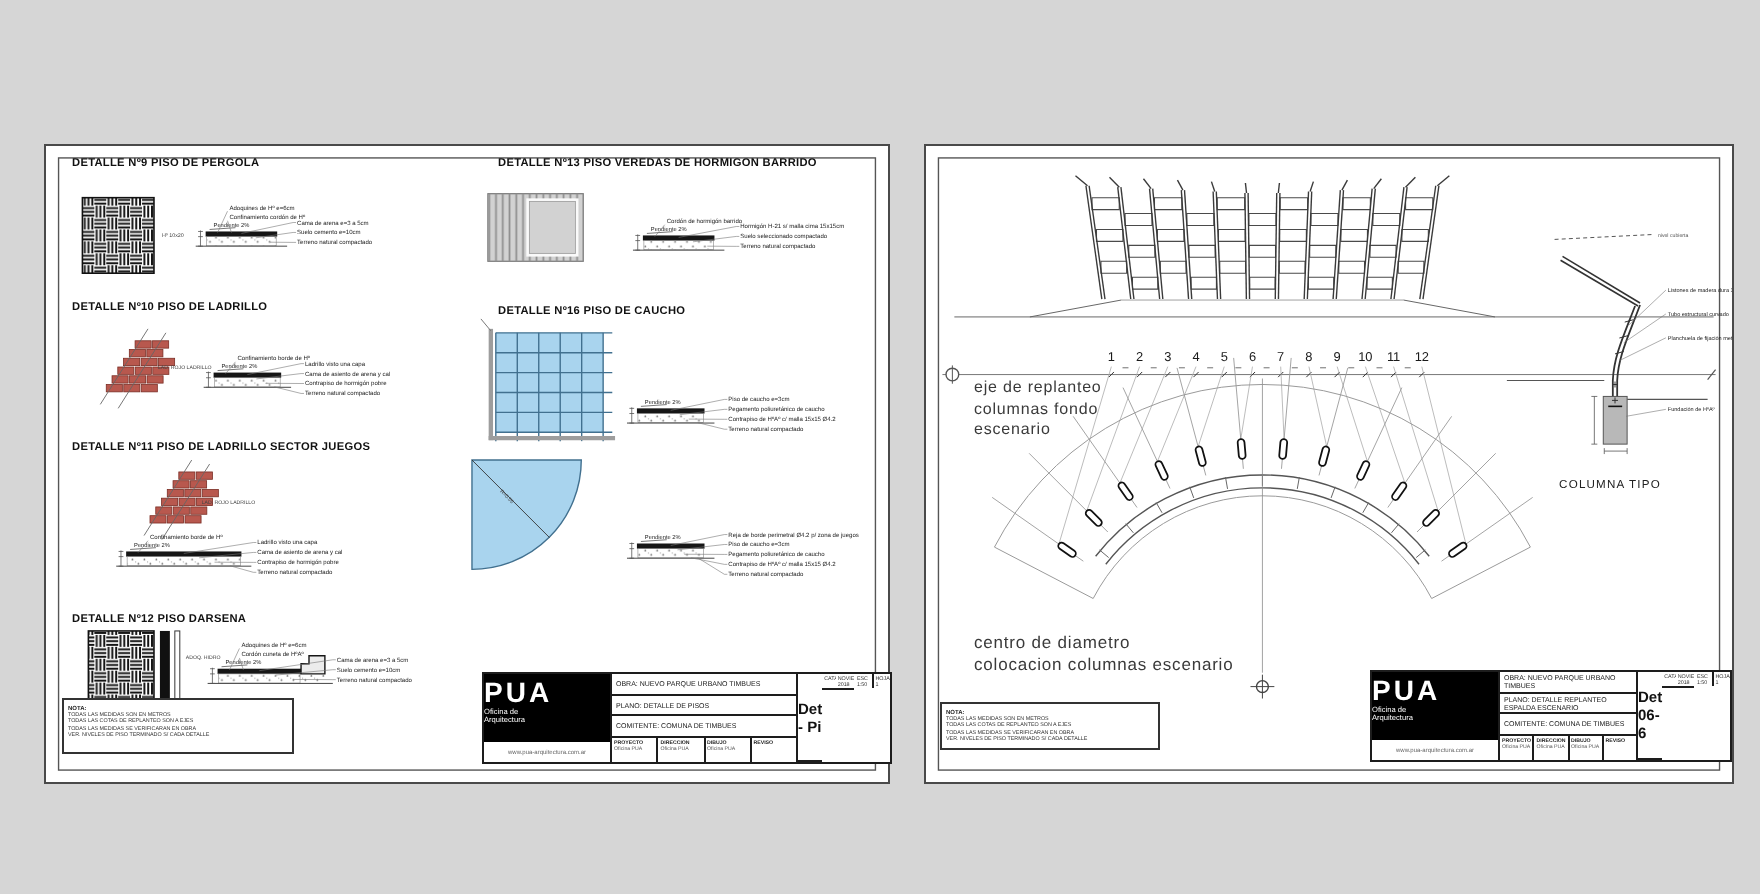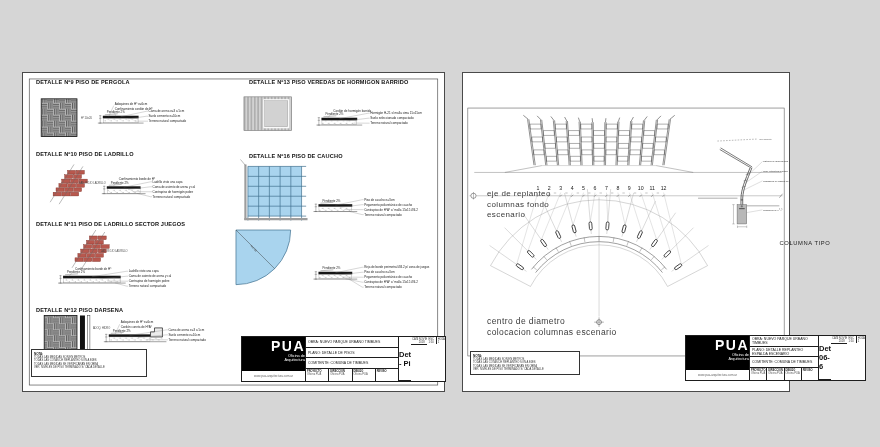--- a/index.html
+++ b/index.html
@@ -1,32 +1,32 @@
 <!DOCTYPE html>
 <html><head>
 <meta charset="utf-8">
 <style>
   html,body{margin:0;padding:0;background:#d6d6d6;font-family:"Liberation Sans",sans-serif;}
   .stage{position:relative;width:880px;height:447px;background:#d6d6d6;overflow:hidden;}
   .sheet{position:absolute;background:#fff;border:1px solid #4a4a4a;box-sizing:border-box;}
   #sheetL{left:22px;top:72px;width:423px;height:320px;}
-  #sheetR{left:462px;top:72px;width:328px;height:320px;}
+  #sheetR{left:462px;top:72px;width:405px;height:320px;}
   .sheet svg{position:absolute;left:0;top:0;width:100%;height:100%;}
   svg text{font-family:"Liberation Sans",sans-serif;}
   .dtitle{position:absolute;font-size:5.6px;font-weight:600;letter-spacing:.15px;color:#111;white-space:nowrap;}
   .freetext{position:absolute;color:#2e2e2e;white-space:pre-line;}
   .eje{left:24px;top:116px;font-size:8px;line-height:10.5px;letter-spacing:.4px;color:#3a3a3a;}
   .centro{left:24px;top:243px;font-size:8.5px;line-height:11px;letter-spacing:.4px;color:#3a3a3a;}
   .coltipo{left:303px;top:167px;width:78px;text-align:center;font-size:5.8px;letter-spacing:.6px;color:#222;}
   .notes{position:absolute;border:0.6px solid #333;background:#fff;padding:1.5px 2px;box-sizing:border-box;}
   .notes-title{font-size:3px;font-weight:700;color:#222;}
   .notes-line{font-size:2.7px;color:#333;line-height:3.6px;white-space:nowrap;}
   .tb{position:absolute;height:46px;display:flex;background:#fff;border:0.9px solid #1d1d1d;box-sizing:border-box;}
   .tb-logo{width:64px;border-right:0.6px solid #1d1d1d;display:flex;flex-direction:column;box-sizing:border-box;}
-  .tb-logo-black{background:#000;color:#fff;flex:1;text-align:right;padding-top:2px;}
+  .tb-logo-black{background:#000;color:#fff;flex:1;text-align:left;padding-top:2px;}
   .tb-logo-pua{font-size:14px;font-weight:700;letter-spacing:1.5px;line-height:14px;}
   .tb-logo-sub{font-size:3.8px;line-height:4.4px;white-space:pre-line;margin-top:1px;}
   .tb-logo-web{height:10px;font-size:3px;color:#666;display:flex;align-items:center;justify-content:center;white-space:nowrap;overflow:hidden;}
   .tb-mid{flex:1;display:flex;flex-direction:column;border-right:0.6px solid #1d1d1d;box-sizing:border-box;min-width:0;}
   .tb-row{font-size:3.5px;color:#222;padding:0 2px;border-bottom:0.6px solid #1d1d1d;flex:1;display:flex;align-items:center;overflow:hidden;}
   .tb-cells{display:flex;height:12px;}
   .tb-cell{flex:1;border-right:0.6px solid #1d1d1d;padding:0.5px 1px;overflow:hidden;}
   .tb-cell:last-child{border-right:none;}
   .tb-cell-h{font-size:2.6px;font-weight:700;color:#222;}
   .tb-cell-v{font-size:2.6px;color:#555;}

